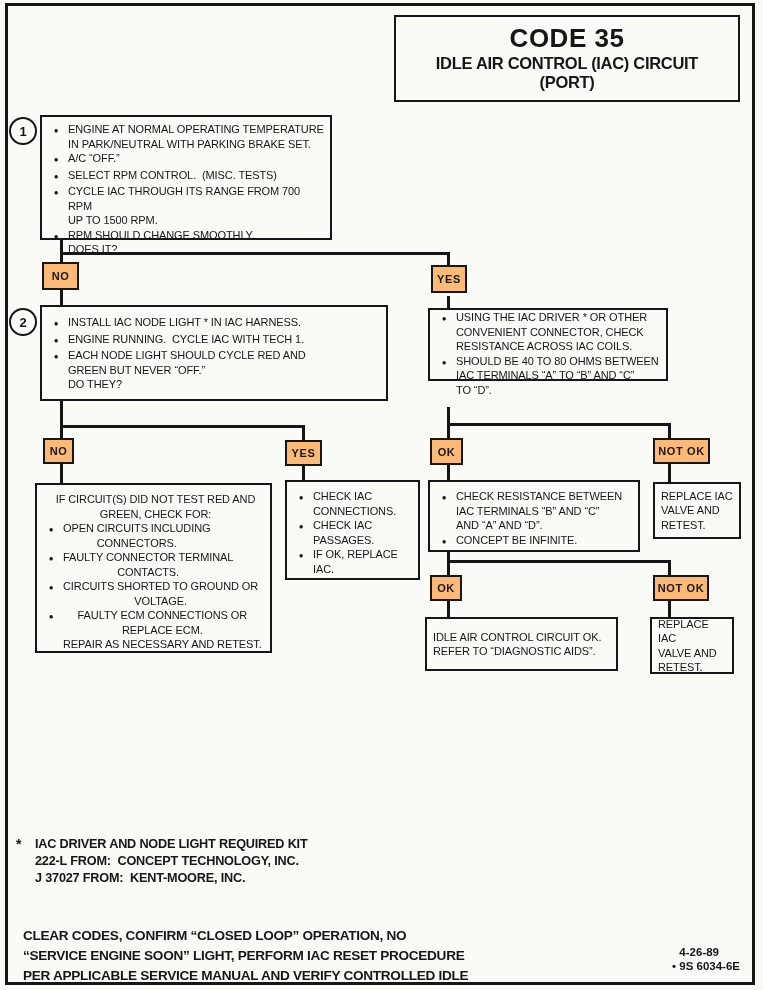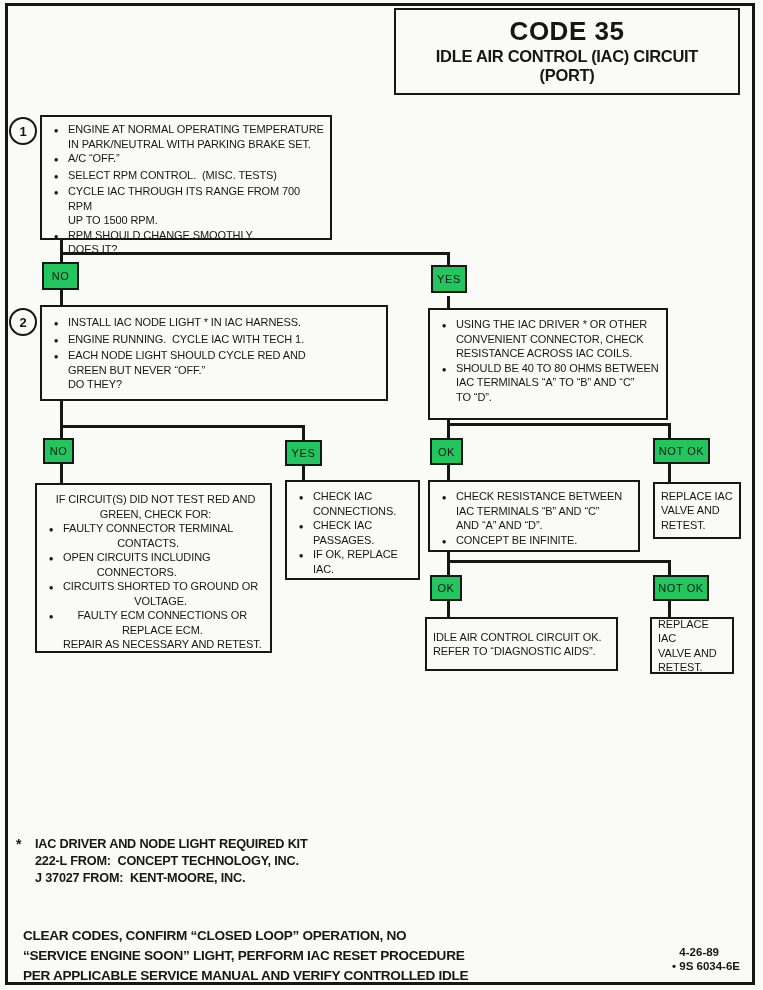--- a/index.html
+++ b/index.html
@@ -7,42 +7,42 @@
     position:relative; width:763px; height:990px;
     background:#fafaf7; color:#161616;
     font-family:"Liberation Sans", sans-serif;
     overflow:hidden;
   }
   .page-border {
     position:absolute; left:5px; top:3px; width:750px; height:982px;
     border:3px solid #161616; box-sizing:border-box;
   }
   .title-box {
-    position:absolute; left:394px; top:8px; width:346px; height:87px;
+    position:absolute; left:394px; top:15px; width:346px; height:87px;
     border:2px solid #161616; box-sizing:border-box;
     text-align:center; background:#fafaf7;
   }
   .title-code { font-size:26px; font-weight:bold; letter-spacing:0.5px; margin-top:6px; }
   .title-sub  { font-size:16.5px; font-weight:bold; line-height:19px; letter-spacing:-0.3px; }
   .box {
     position:absolute; border:2px solid #161616; box-sizing:border-box;
     background:#fafaf7; font-weight:normal; font-size:11px;
     line-height:14.5px; letter-spacing:-0.1px; padding:5px 4px 4px 2px;
   }
   .bul { display:flex; }
   .dot { flex:0 0 24px; text-align:center; }
   .dot::before { content:"●"; font-size:8px; line-height:14.5px; }
   .btxt { white-space:pre-wrap; }
   .hdr { white-space:pre-wrap; padding-left:6px; }
   .plain { display:flex; align-items:center; padding:4px 6px; }
   .ptxt { white-space:pre-wrap; }
   .lbl {
     position:absolute; border:2px solid #161616; box-sizing:border-box;
-    background:#22c55e; display:flex; align-items:center; justify-content:center;
-    font-weight:normal; font-size:11px; letter-spacing:0.6px;
+    background:#fdba74; display:flex; align-items:center; justify-content:center;
+    font-weight:bold; font-size:11px; letter-spacing:0.6px;
   }
   .ln { position:absolute; background:#161616; }
   .circ {
     position:absolute; width:28px; height:28px; border:2px solid #161616;
     border-radius:50%; box-sizing:border-box; background:#fafaf7;
     display:flex; align-items:center; justify-content:center;
     font-weight:bold; font-size:13px;
   }
   .footnote {
     position:absolute; left:16px; top:836px; display:flex;
@@ -137,21 +137,21 @@
         <span class="btxt">ENGINE RUNNING.  CYCLE IAC WITH TECH 1.</span>
       </div>
     <div class="bul">
         <span class="dot"></span>
         <span class="btxt">EACH NODE LIGHT SHOULD CYCLE RED AND
 GREEN BUT NEVER “OFF.”
 DO THEY?</span>
       </div>
   </div>
 
-  <div class="box" style="left:428px; top:308px; width:240px; height:112px; padding-top:7px;">
+  <div class="box" style="left:428px; top:308px; width:240px; height:73px; padding-top:0;">
     <div class="bul">
         <span class="dot"></span>
         <span class="btxt">USING THE IAC DRIVER * OR OTHER
 CONVENIENT CONNECTOR, CHECK
 RESISTANCE ACROSS IAC COILS.</span>
       </div>
     <div class="bul">
         <span class="dot"></span>
         <span class="btxt">SHOULD BE 40 TO 80 OHMS BETWEEN
 IAC TERMINALS “A” TO “B” AND “C”
@@ -163,27 +163,27 @@
   <div class="lbl" style="left:285px; top:440px; width:37px; height:26px;">YES</div>
 
   <div class="lbl" style="left:430px; top:438px; width:33px; height:27px;">OK</div>
   <div class="lbl" style="left:653px; top:438px; width:57px; height:26px;">NOT OK</div>
 
   <div class="box" style="left:35px; top:483px; width:237px; height:170px; padding-top:7px;text-align:center;">
     <div class="hdr">IF CIRCUIT(S) DID NOT TEST RED AND
 GREEN, CHECK FOR:</div>
     <div class="bul">
         <span class="dot"></span>
+        <span class="btxt">OPEN CIRCUITS INCLUDING
+CONNECTORS.</span>
+      </div>
+    <div class="bul">
+        <span class="dot"></span>
         <span class="btxt">FAULTY CONNECTOR TERMINAL
 CONTACTS.</span>
-      </div>
-    <div class="bul">
-        <span class="dot"></span>
-        <span class="btxt">OPEN CIRCUITS INCLUDING
-CONNECTORS.</span>
       </div>
     <div class="bul">
         <span class="dot"></span>
         <span class="btxt">CIRCUITS SHORTED TO GROUND OR
 VOLTAGE.</span>
       </div>
     <div class="bul">
         <span class="dot"></span>
         <span class="btxt">FAULTY ECM CONNECTIONS OR
 REPLACE ECM.

